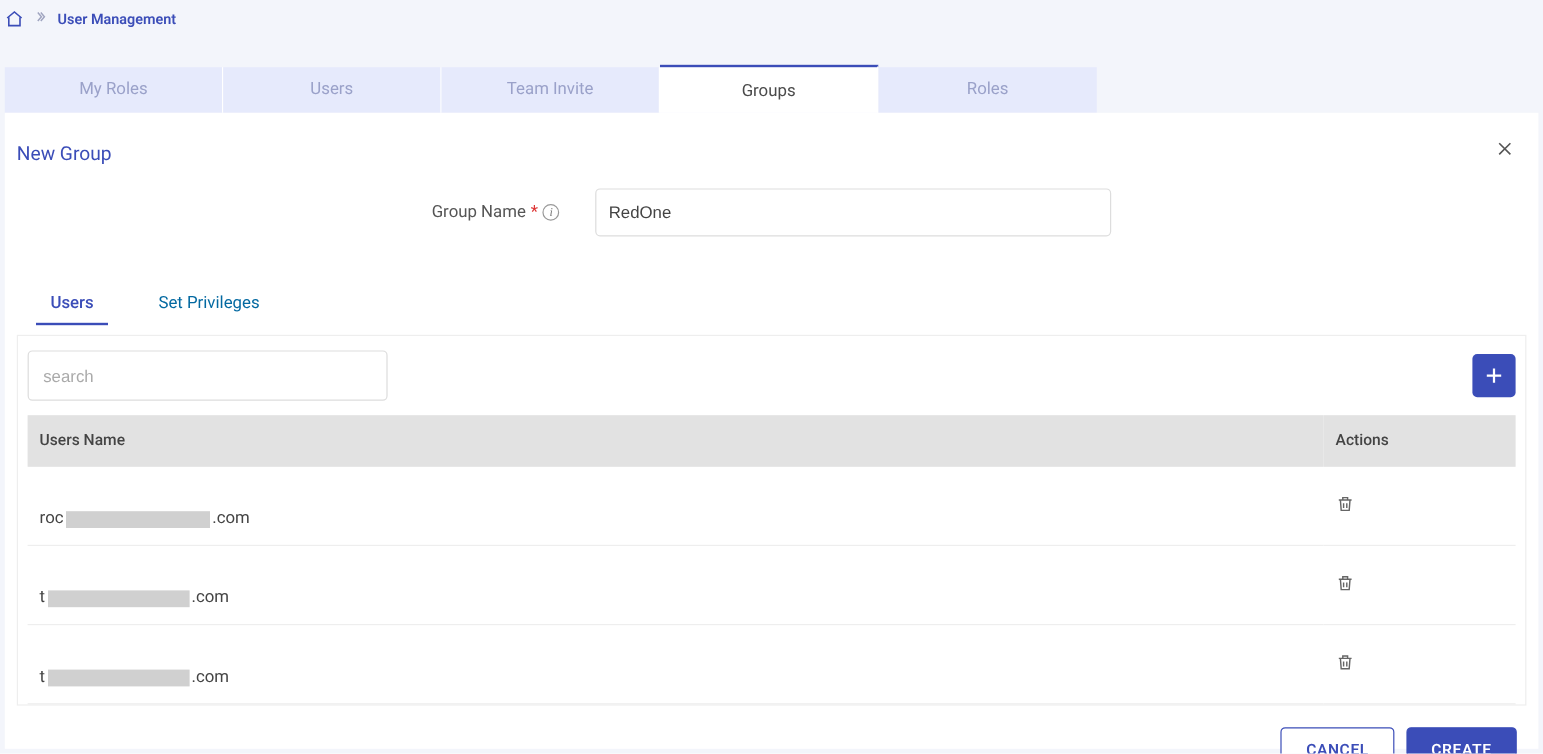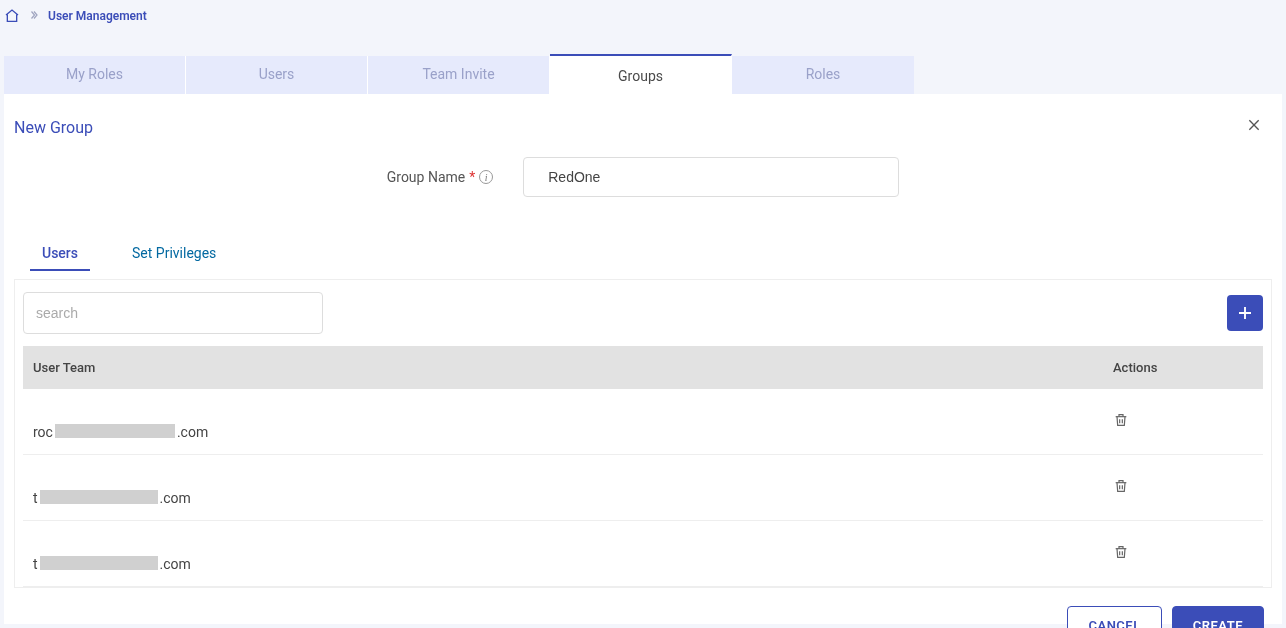--- a/index.html
+++ b/index.html
@@ -100,25 +100,25 @@
     border-radius: 50%;
     display: inline-flex;
     align-items: center;
     justify-content: center;
     font-size: 10px;
     color: #777;
     font-style: italic;
     font-family: serif;
   }
   .text-input {
-    width: 376px;
+    width: 430px;
     height: 40px;
     border: 1px solid #ddd;
     border-radius: 4px;
-    padding: 0 24px;
+    padding: 0 10px;
     font-size: 14px;
     color: #444;
   }
 
   .subtabs {
     display: flex;
     gap: 30px;
     padding: 0 0 0 26px;
     border-bottom: 0;
     margin-top: 20px;
@@ -184,21 +184,21 @@
     text-align: left;
   }
   .table tbody td {
     padding: 14px 10px;
     font-size: 14px;
     color: #444;
     border-bottom: 1px solid #eee;
   }
   .user-cell {
     display: flex;
-    align-items: flex-start;
+    align-items: flex-end;
     gap: 2px;
     margin-top: 21px;
   }
   .redact {
     display: inline-block;
     background: #d0d0d0;
     height: 14px;
   }
   .trash-icon {
     color: #666;
@@ -292,21 +292,21 @@
       <div class="add-btn">
         <svg viewBox="0 0 24 24" width="18" height="18" fill="none" stroke="currentColor" stroke-width="2.5">
           <path d="M12 4v16M4 12h16"></path>
         </svg>
       </div>
     </div>
 
     <table class="table">
       <thead>
         <tr>
-          <th>User Team</th>
+          <th>Users Name</th>
           <th class="actions-col">Actions</th>
         </tr>
       </thead>
       <tbody id="user-rows">
           <tr>
             <td>
               <div class="user-cell">
                 <span>roc</span>
                 <span class="redact" style="width: 120px;"></span>
                 <span>.com</span>

